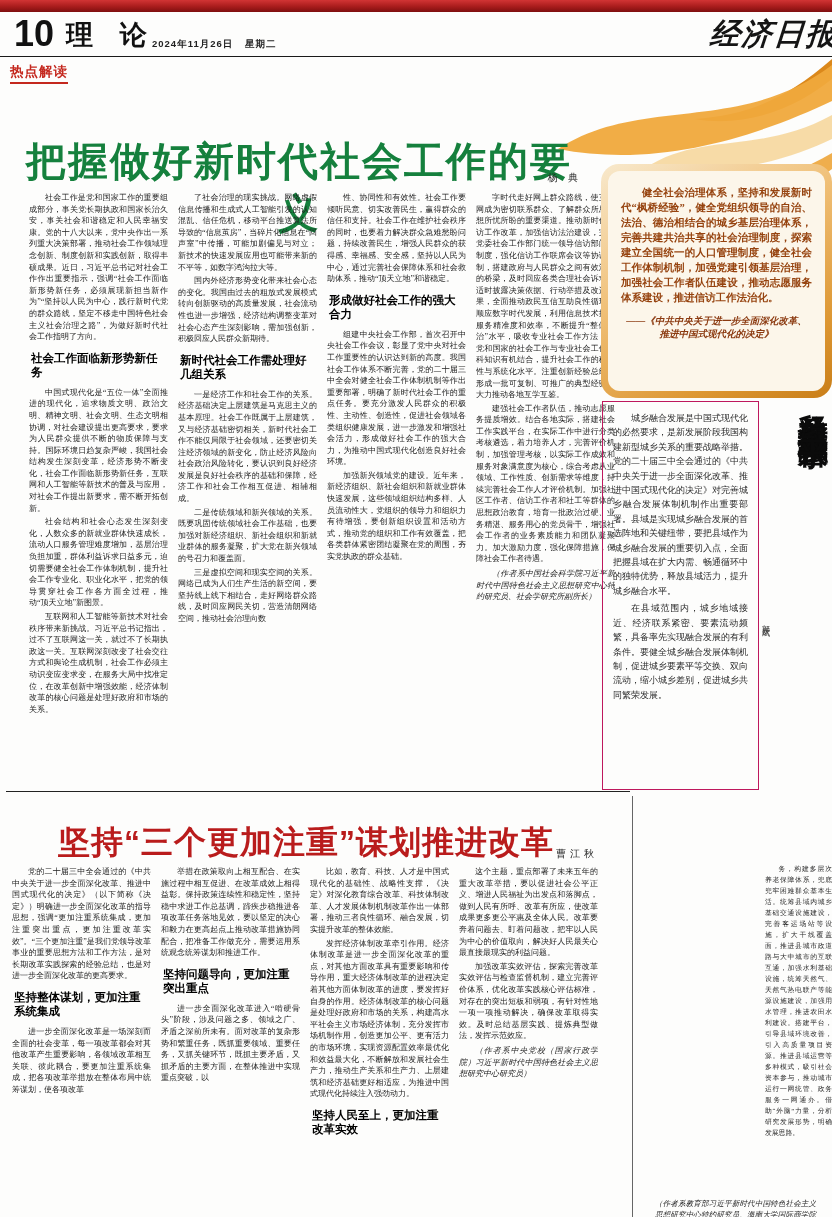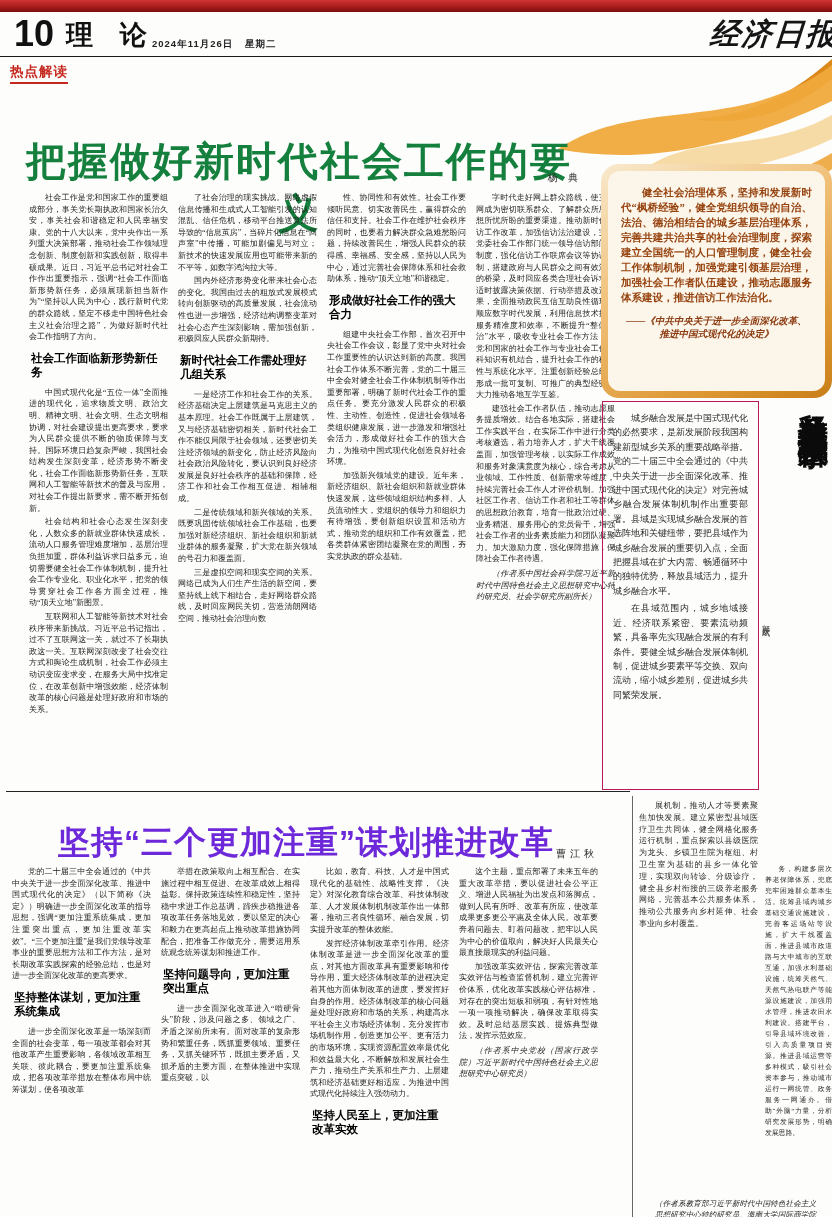--- a/index.html
+++ b/index.html
@@ -35,21 +35,21 @@
         padding:7px;box-sizing:border-box;}
   .qinner{width:100%;height:100%;background:#fcf6ea;border-radius:12px;box-sizing:border-box;
           padding:14px 13px 10px 13px;overflow:hidden;}
   .qtext{font:700 10.5px/15px "Liberation Serif",serif;color:#96430f;text-align:justify;text-indent:2em;margin:0;}
   .qsource{margin:10px 0 1px 0;font:700 italic 9.5px/13px "Liberation Serif",serif;color:#8b3a10;text-align:center;}
   
   .rule-a2{position:absolute;left:6px;top:791px;width:624px;border-top:1.8px solid #222;}
   .vdiv{position:absolute;left:632px;top:796px;height:421px;border-left:1px solid #666;}
   
   .headline2{position:absolute;left:14px;top:799px;width:584px;text-align:center;
-             font:900 32px/44px "Liberation Sans",sans-serif;letter-spacing:1px;color:#6d28d9;}
+             font:900 32px/44px "Liberation Sans",sans-serif;letter-spacing:1px;color:#b91c1c;}
   .byline2{left:14px;top:848px;width:584px;}
   
   .kbox{position:absolute;left:602px;top:401px;width:157px;height:389px;border:1px solid #be185d;
         box-sizing:border-box;padding:9px 10px;overflow:hidden;text-align:justify;
         font:400 9px/14.4px "Liberation Serif",serif;color:#2a2a2a;}
   .kbox p{margin:0 0 3px 0;text-indent:2em;}
   .vtitle-wrap{position:absolute;left:760px;top:386px;width:72px;height:474px;}
   .vtitle{position:absolute;right:2px;top:4px;writing-mode:vertical-rl;
           font:900 30px/34px "Liberation Sans",sans-serif;letter-spacing:2px;color:#0b0b0b;}
   .vauthor{position:absolute;left:0px;top:232px;writing-mode:vertical-rl;
@@ -110,21 +110,21 @@
         <p class="para">三是虚拟空间和现实空间的关系。网络已成为人们生产生活的新空间，要坚持线上线下相结合，走好网络群众路线，及时回应网民关切，营造清朗网络空间，推动社会治理向数</p>
       </div>
     <div class="col">
         <p class="para">性、协同性和有效性。社会工作要倾听民意、切实改善民生，赢得群众的信任和支持。社会工作在维护社会秩序的同时，也要着力解决群众急难愁盼问题，持续改善民生，增强人民群众的获得感、幸福感、安全感，坚持以人民为中心，通过完善社会保障体系和社会救助体系，推动“顶天立地”和谐稳定。</p>
         <h3 class="subhead">形成做好社会工作的强大合力</h3>
         <p class="para">组建中央社会工作部，首次召开中央社会工作会议，彰显了党中央对社会工作重要性的认识达到新的高度。我国社会工作体系不断完善，党的二十届三中全会对健全社会工作体制机制等作出重要部署，明确了新时代社会工作的重点任务。要充分激发人民群众的积极性、主动性、创造性，促进社会领域各类组织健康发展，进一步激发和增强社会活力，形成做好社会工作的强大合力，为推动中国式现代化创造良好社会环境。</p>
         <p class="para">加强新兴领域党的建设。近年来，新经济组织、新社会组织和新就业群体快速发展，这些领域组织结构多样、人员流动性大，党组织的领导力和组织力有待增强，要创新组织设置和活动方式，推动党的组织和工作有效覆盖，把各类群体紧密团结凝聚在党的周围，夯实党执政的群众基础。</p>
       </div>
     <div class="col">
         <p class="para">字时代走好网上群众路线，使互联网成为密切联系群众、了解群众所思所想所忧所盼的重要渠道。推动新时代信访工作改革，加强信访法治建设，完善党委社会工作部门统一领导信访部门的制度，强化信访工作联席会议等协调机制，搭建政府与人民群众之间有效沟通的桥梁，及时回应各类合理社会诉求，适时披露决策依据、行动举措及改进结果，全面推动政民互信互助良性循环。顺应数字时代发展，利用信息技术提升服务精准度和效率，不断提升“整体智治”水平，吸收专业社会工作方法，将党和国家的社会工作与专业社会工作学科知识有机结合，提升社会工作的科学性与系统化水平。注重创新经验总结，形成一批可复制、可推广的典型经验，大力推动各地互学互鉴。</p>
-        <p class="para">建强社会工作者队伍，推动志愿服务提质增效。结合各地实际，搭建社会工作实践平台，在实际工作中进行分类考核遴选，着力培养人才，扩大干线覆盖面，加强管理考核，以实际工作成效和服务对象满意度为核心，综合考虑从业领域、工作性质、创新需求等维度，持续完善社会工作人才评价机制。加强社区工作者、信访工作者和社工等群体的思想政治教育，培育一批政治过硬、业务精湛、服务用心的党员骨干，增强社会工作者的业务素质能力和团队凝聚力。加大激励力度，强化保障措施，保障社会工作者待遇。</p>
+        <p class="para">建强社会工作者队伍，推动志愿服务提质增效。结合各地实际，搭建社会工作实践平台，在实际工作中进行分类考核遴选，着力培养人才，完善评价机制，加强管理考核，以实际工作成效和服务对象满意度为核心，综合考虑从业领域、工作性质、创新需求等维度，持续完善社会工作人才评价机制。加强社区工作者、信访工作者和社工等群体的思想政治教育，培育一批政治过硬、业务精湛、服务用心的党员骨干，增强社会工作者的业务素质能力和团队凝聚力。加大激励力度，强化保障措施，保障社会工作者待遇。</p>
         <p class="note">（作者系中国社会科学院习近平新时代中国特色社会主义思想研究中心特约研究员、社会学研究所副所长）</p>
       </div>
   </div>
 
   <div class="qbox">
     <div class="qinner">
       <p class="qtext">健全社会治理体系，坚持和发展新时代“枫桥经验”，健全党组织领导的自治、法治、德治相结合的城乡基层治理体系，完善共建共治共享的社会治理制度，探索建立全国统一的人口管理制度，健全社会工作体制机制，加强党建引领基层治理，加强社会工作者队伍建设，推动志愿服务体系建设，推进信访工作法治化。</p>
       <p class="qsource">
         <span>——《中共中央关于进一步全面深化改革、</span><br>
         <span>推进中国式现代化的决定》</span>
@@ -165,21 +165,20 @@
         <h3 class="subhead">坚持人民至上，更加注重改革实效</h3>
       </div>
     <div class="col">
         <p class="para">这个主题，重点部署了未来五年的重大改革举措，要以促进社会公平正义、增进人民福祉为出发点和落脚点，做到人民有所呼、改革有所应，使改革成果更多更公平惠及全体人民。改革要奔着问题去、盯着问题改，把牢以人民为中心的价值取向，解决好人民最关心最直接最现实的利益问题。</p>
         <p class="para">加强改革实效评估，探索完善改革实效评估与检查监督机制，建立完善评价体系，优化改革实践核心评估标准，对存在的突出短板和弱项，有针对性地一项一项推动解决，确保改革取得实效。及时总结基层实践、提炼典型做法，发挥示范效应。</p>
         <p class="note">（作者系中央党校（国家行政学院）习近平新时代中国特色社会主义思想研究中心研究员）</p>
       </div>
   </div>
 
   <div class="kcol2">
-      <p class="para">展机制，推动人才等要素聚焦加快发展。建立紧密型县域医疗卫生共同体，健全网格化服务运行机制，重点探索以县级医院为龙头、乡镇卫生院为枢纽、村卫生室为基础的县乡一体化管理，实现双向转诊、分级诊疗，健全县乡村衔接的三级养老服务网络，完善基本公共服务体系，推动公共服务向乡村延伸、社会事业向乡村覆盖。</p>
     </div>
   <div class="kcol3">
       <p class="para">务，构建多层次养老保障体系，兜底兜牢困难群众基本生活。统筹县域内城乡基础交通设施建设，完善客运场站等设施，扩大干线覆盖面，推进县城市政道路与大中城市的互联互通，加强水利基础设施，统筹天然气、天然气热电联产等能源设施建设，加强用水管理，推进农田水利建设。搭建平台，引导县域环境改善，引入高质量项目资源。推进县域运营等多种模式，吸引社会资本参与，推动城市运行一网统管、政务服务一网通办。借助“外脑”力量，分析研究发展形势，明确发展思路。</p>
     </div>
 
   <div class="kfooter">
     <p class="knote">（作者系教育部习近平新时代中国特色社会主义思想研究中心特约研究员、海南大学国际商学院教授）</p>
     <div class="credit-rule"></div>
     <div class="credits">本版编辑 聂 文　美 编 倪梦婷</div>
   </div>

